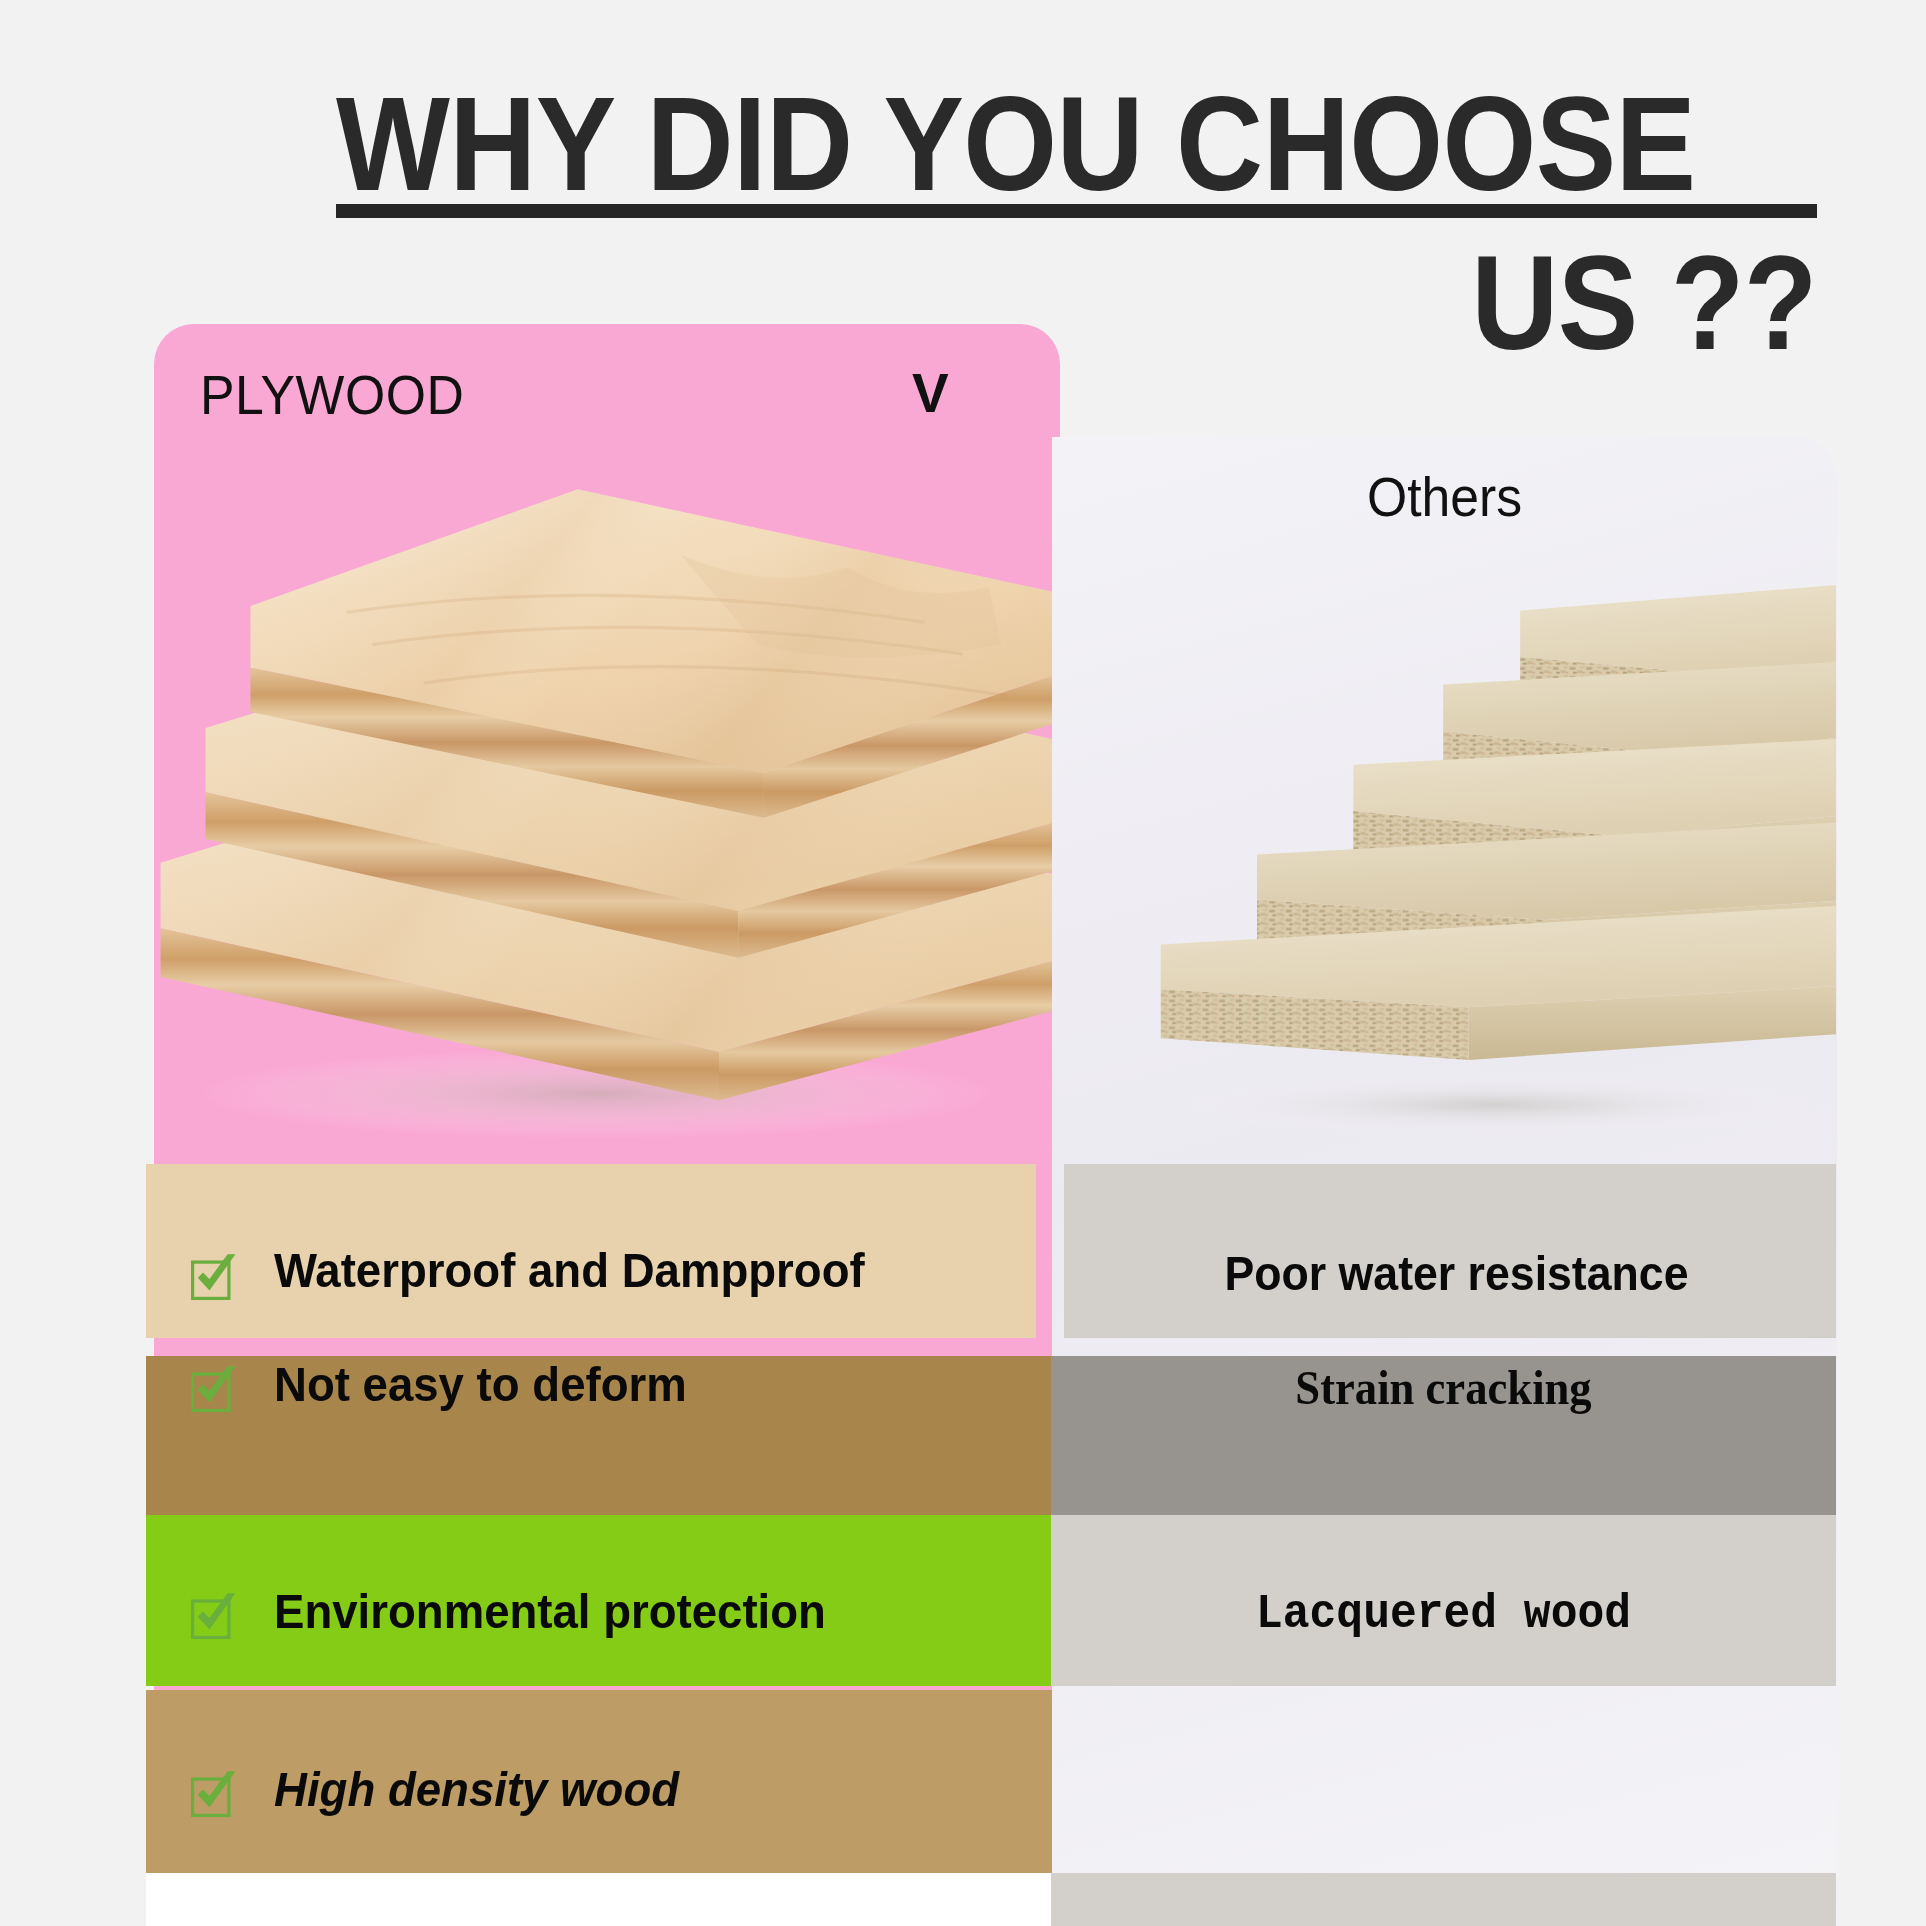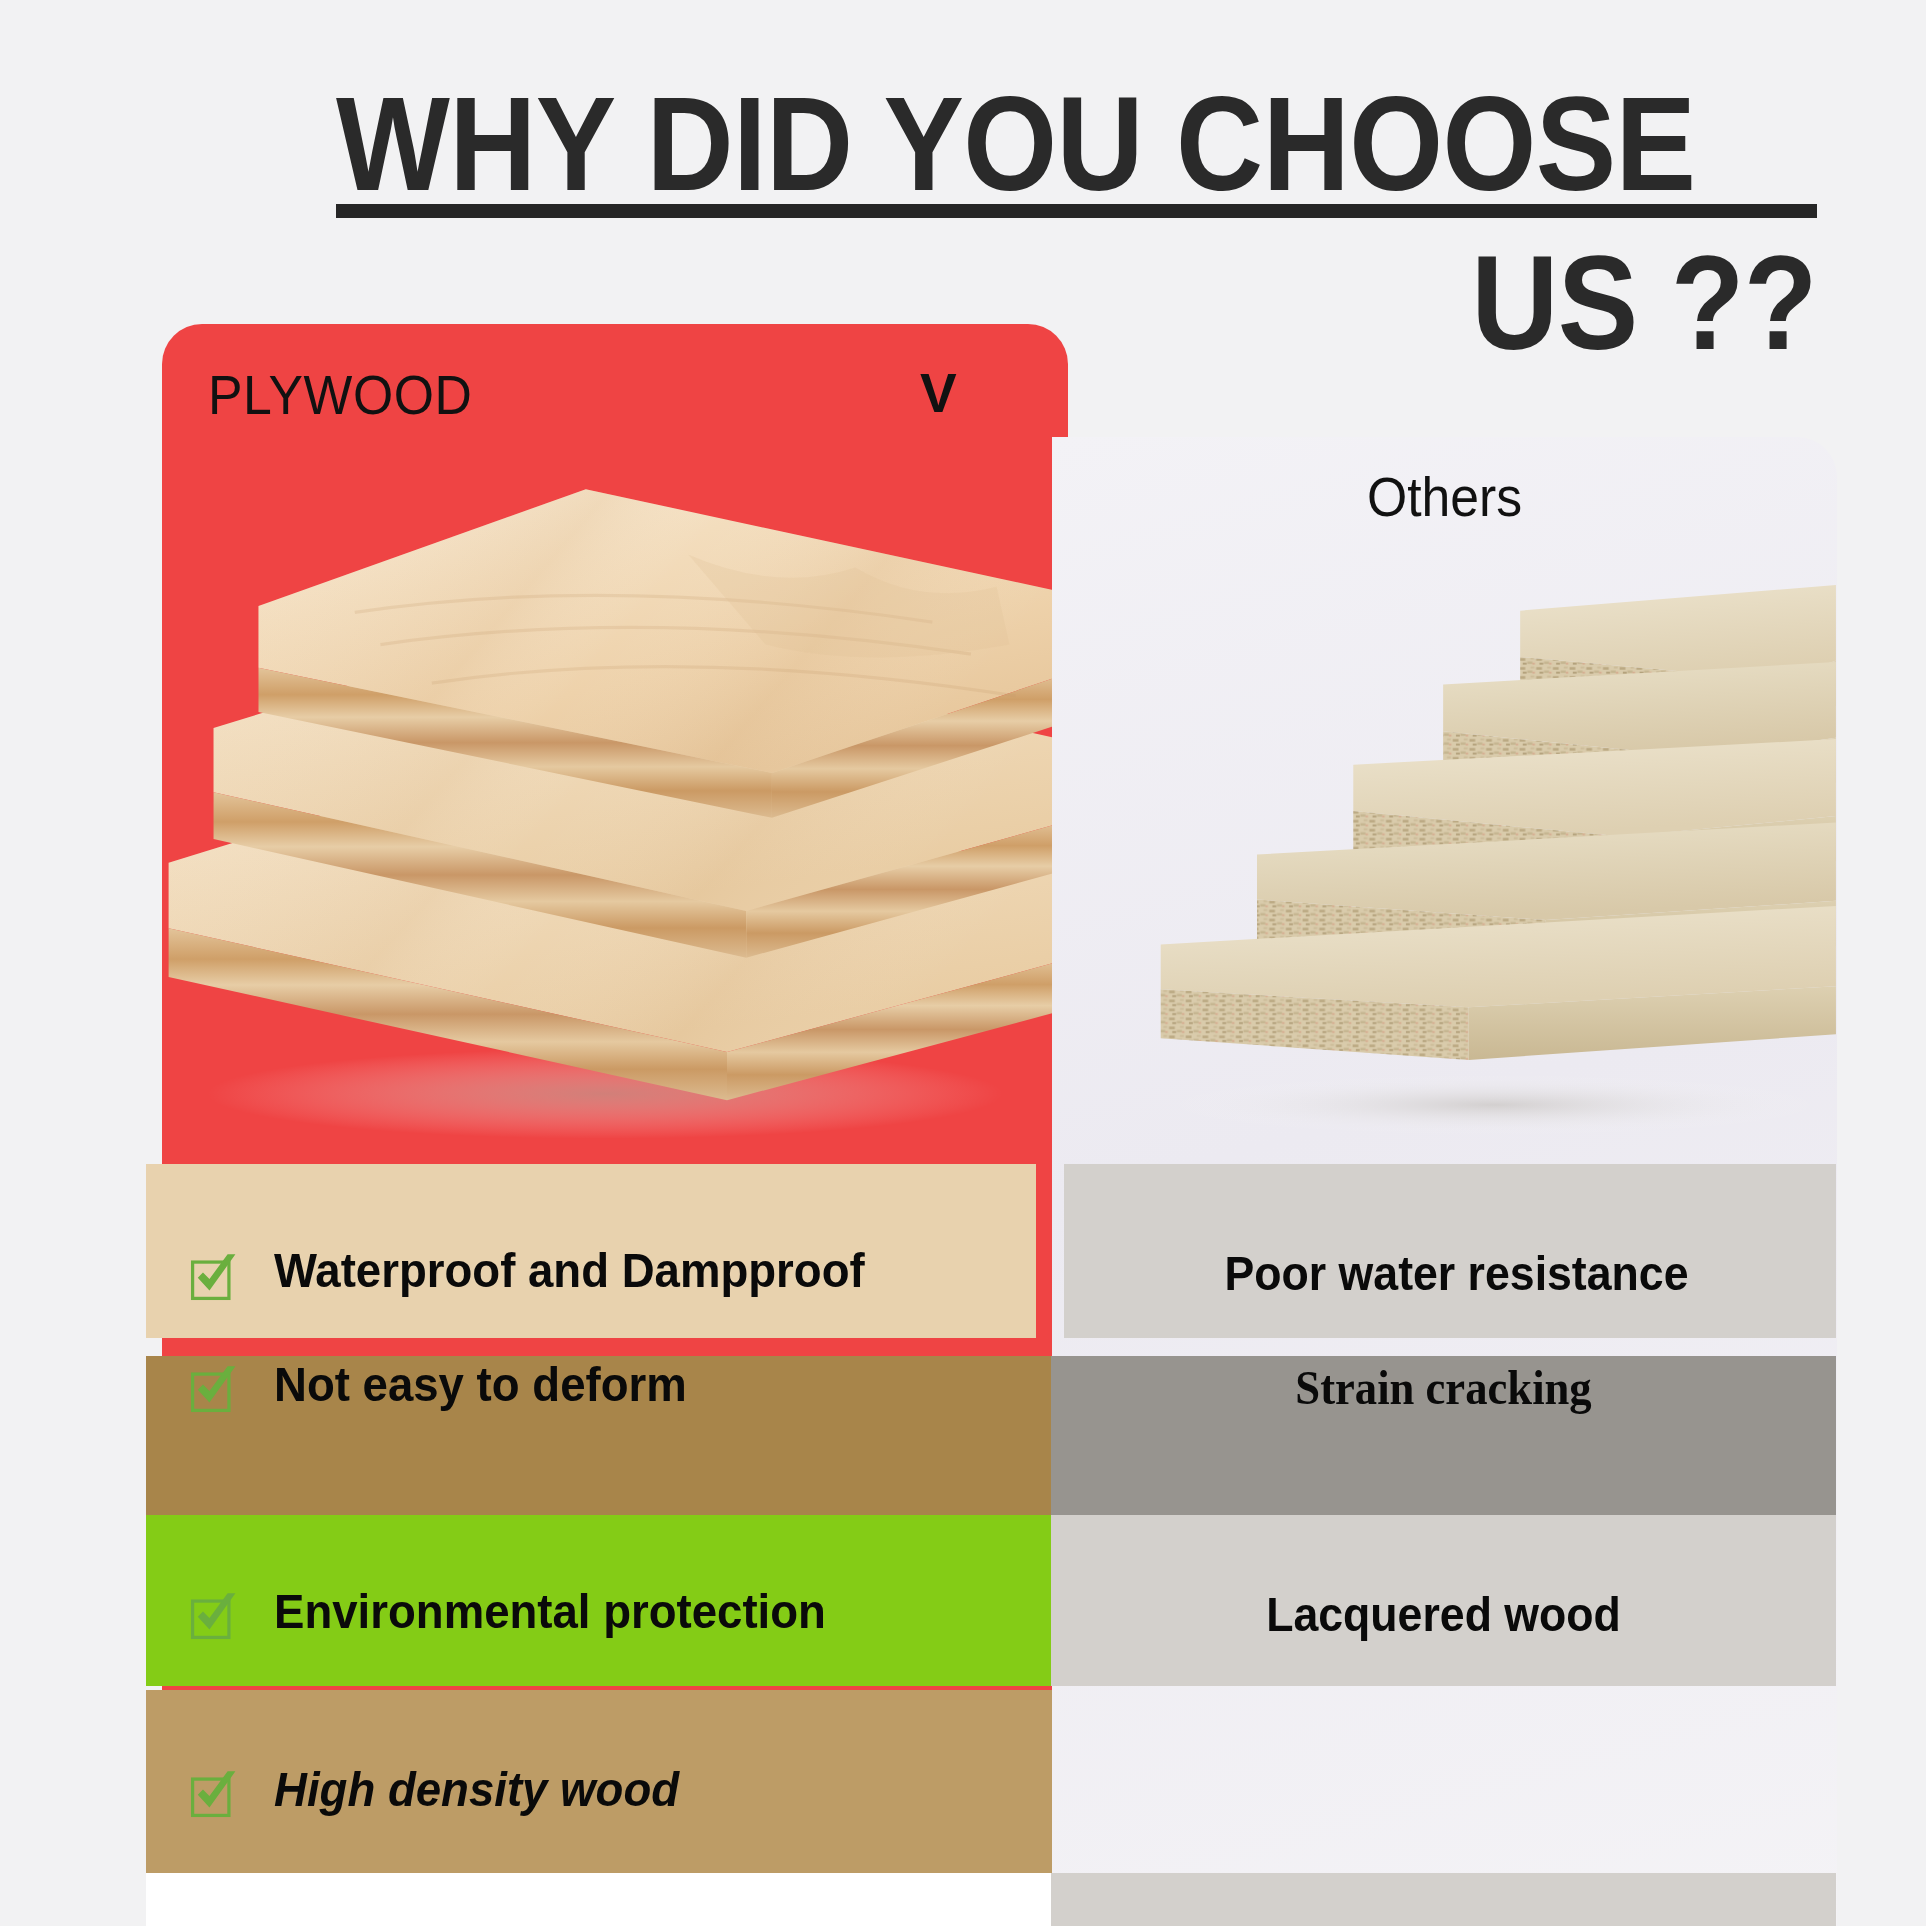--- a/index.html
+++ b/index.html
@@ -48,23 +48,23 @@
   
   #compare{
     position:absolute;
     left:146px; top:324px;
     width:1690px; height:1603px;
   }
 
   
   #left-card{
     position:absolute;
-    left:16px; top:0;
+    left:8px; top:0;
     width:906px; height:1603px;
-    background:#ef4444;
+    background:#f9a8d4;
     border-top-left-radius:40px;
     border-top-right-radius:40px;
     overflow:hidden;
   }
   #left-label{
     position:absolute;
     left:46px; top:39px;
     font-size:55px;
     font-weight:400;
     color:#111;
@@ -342,21 +342,21 @@
   <div class="frow" style="top:351px;height:171px;">
     <div class="cell cell-left" style="background:#84cc16;">
       <span class="check-icon" style="top:77px;">
         <svg width="48" height="48" viewBox="0 0 74 74">
           <rect x="4" y="14" width="56" height="56" fill="none" stroke="#6aaf3e" stroke-width="5"></rect>
           <path d="M12 38 L30 58 L70 2 L58 2 L30 40 L20 30 Z" fill="#6aaf3e"></path>
         </svg>
       </span>
       <span class="feat-text" style="top:68px;">Environmental protection</span>
     </div>
-    <div class="cell cell-right" style="background:#d3d0cc;">
+    <div class="cell cell-right" style="background:#d3d0cc;font-family:Liberation Mono, monospace;">
       <span class="other-text" style="top:72px;">Lacquered wood</span>
     </div>
   </div>
 
   <div class="frow" style="top:526px;height:184px;font-style:italic;">
     <div class="cell cell-left" style="background:#bd9c66;">
       <span class="check-icon" style="top:80px;">
         <svg width="48" height="48" viewBox="0 0 74 74">
           <rect x="4" y="14" width="56" height="56" fill="none" stroke="#6aaf3e" stroke-width="5"></rect>
           <path d="M12 38 L30 58 L70 2 L58 2 L30 40 L20 30 Z" fill="#6aaf3e"></path>

